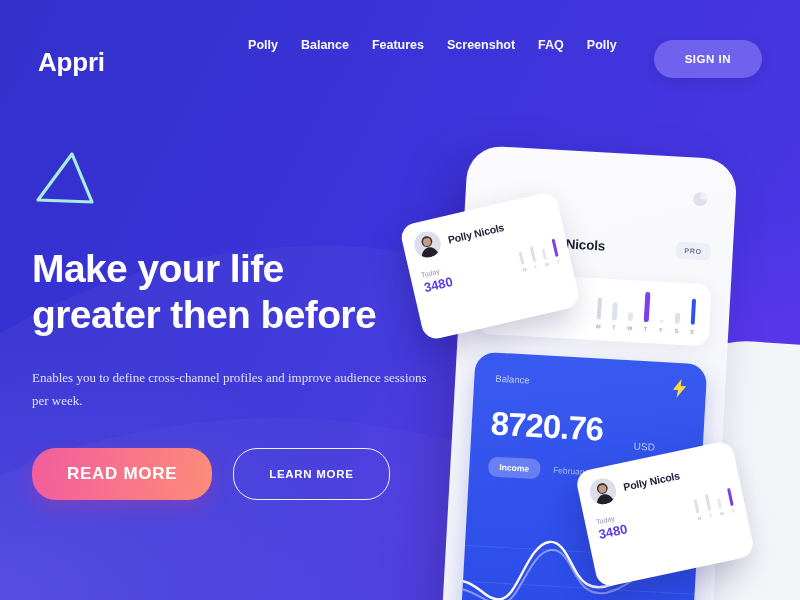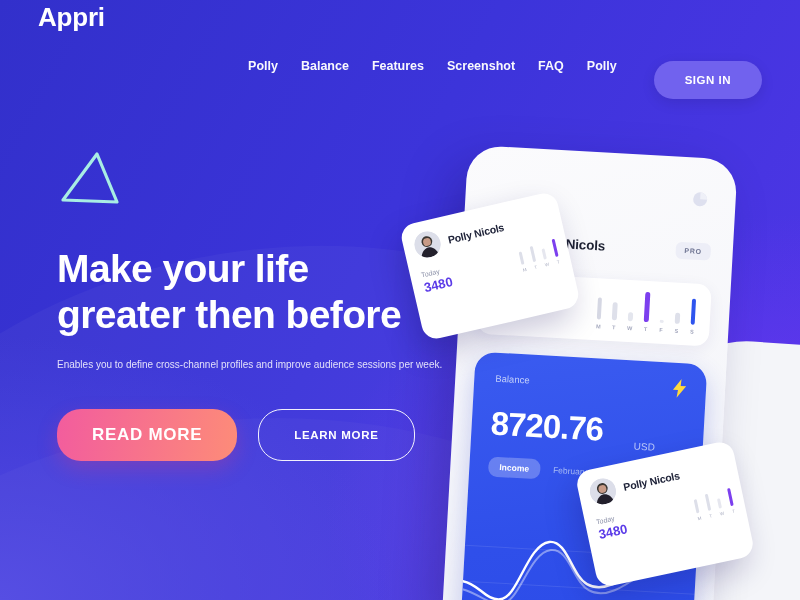--- a/index.html
+++ b/index.html
@@ -36,23 +36,22 @@
     position:absolute; right:-40px; bottom:-70px;
     width:230px; height:330px;
     background:#F4F5F9;
     border-radius:60% 0 0 45%;
     transform:rotate(4deg);
   }
 
   
   .header {
     position:absolute; top:0; left:0; right:0; height:86px;
-    display:flex; align-items:flex-start; padding:2px 38px;
+    display:flex; align-items:flex-end; padding:8px 38px;
     z-index:40;
-    flex-direction:column;
   }
   .logo {
     color:#fff; font-size:26px; font-weight:bold; letter-spacing:-0.2px;
   }
   .nav {
     margin-left:auto; display:flex; align-items:center; gap:23px;
   }
   .nav-item {
     color:#fff; font-size:12.5px; font-weight:bold;
     text-decoration:none; white-space:nowrap; cursor:pointer;
@@ -63,29 +62,29 @@
     background:#7162EE;
     color:#fff; font-size:11.5px; font-weight:bold;
     letter-spacing:0.5px;
     padding:13px 31px; border-radius:22px;
     border:none; cursor:pointer;
     box-shadow:0 4px 14px rgba(0,0,0,0.10);
     margin-top:28px;
   }
 
   
-  .hero { position:absolute; left:57px; top:150px; width:420px; z-index:30; }
+  .hero { position:absolute; left:32px; top:150px; width:420px; z-index:30; }
   .tri { width:64px; height:60px; margin-bottom:36px; display:block; }
   .headline {
     color:#fff; font-size:39px; font-weight:bold;
     line-height:1.17; letter-spacing:-0.6px;
   }
   .sub {
-    color:#E2E0FA; font-size:10px; line-height:1.72;
-    margin-top:19px; max-width:400px;
+    color:#E2E0FA; font-size:13px; line-height:1.72;
+    margin-top:30px; max-width:400px;font-family:Liberation Serif, serif;
   }
   .btnrow { margin-top:36px; display:flex; gap:21px; }
   .btn-primary {
     background:linear-gradient(100deg,#F25C9E 0%,#FD8C78 100%);
     color:#fff; font-size:17px; font-weight:bold; letter-spacing:0.7px;
     border:none; border-radius:24px; padding:16px 35px; cursor:pointer;
     box-shadow:0 8px 20px rgba(210,60,130,0.30);
   }
   .btn-ghost {
     background:transparent; color:#fff;

